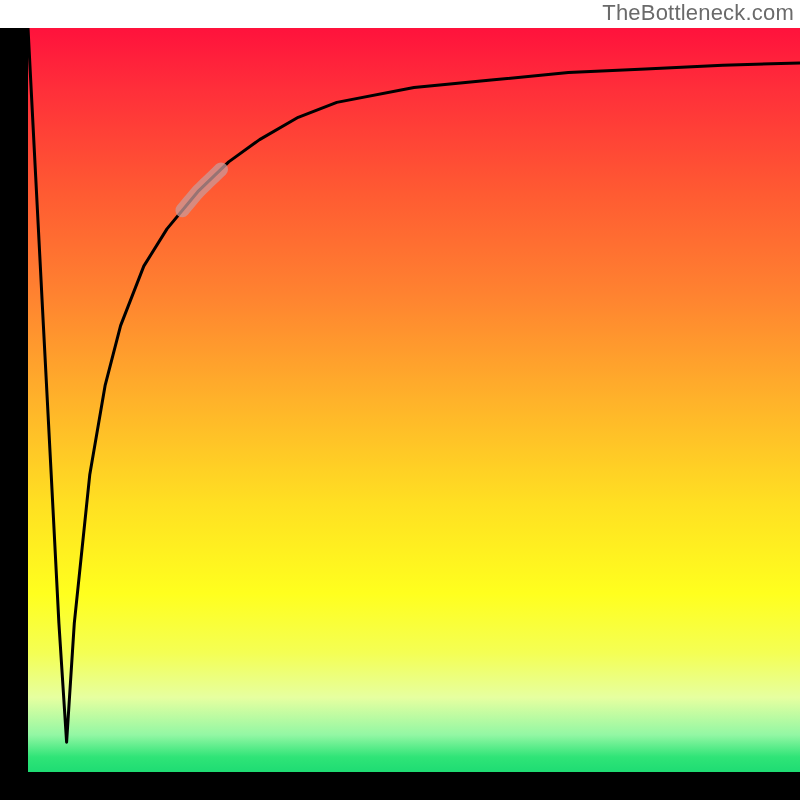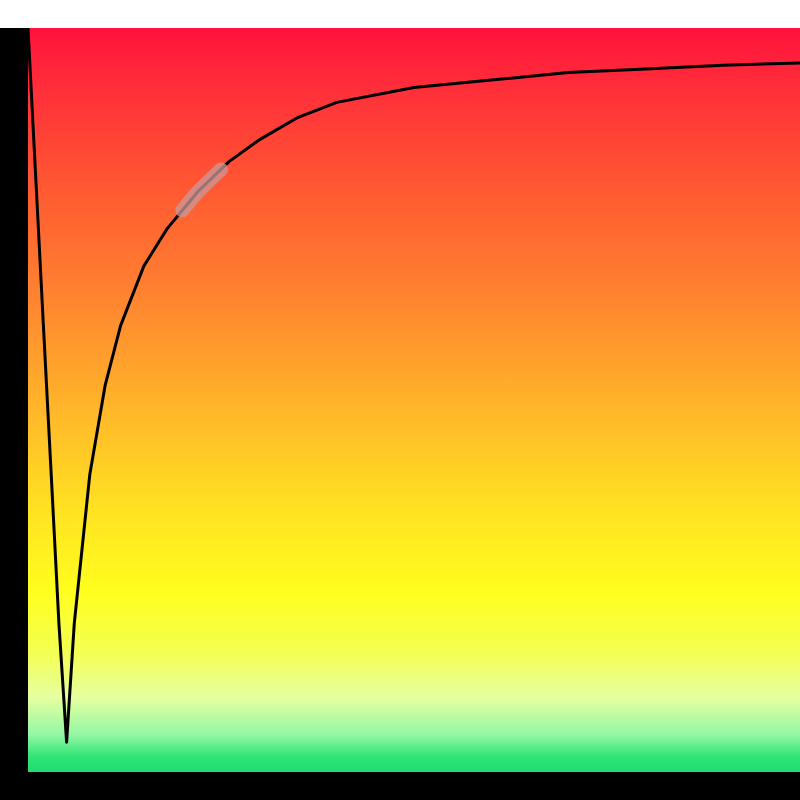--- a/index.html
+++ b/index.html
@@ -64,20 +64,21 @@
     top: 0;
     width: 772px;
     height: 744px;
   }
 </style>
 </head>
 <body>
 
 <div class="wrap">
 
+  <div class="attrib">TheBottleneck.com</div>
 
   <div class="frame">
     <div class="plot">
       <svg class="curve" viewBox="0 0 772 744" preserveAspectRatio="none">
         <path fill="none" stroke-width="3" stroke-linejoin="round" d="M0.0 0.0 L7.7 148.8 L15.4 297.6 L23.2 446.4 L30.9 595.2 L38.6 714.2 L46.3 595.2 L61.8 446.4 L77.2 357.1 L92.6 297.6 L115.8 238.1 L139.0 200.9 L169.8 163.7 L200.7 133.9 L231.6 111.6 L270.2 89.3 L308.8 74.4 L386.0 59.5 L463.2 52.1 L540.4 44.6 L617.6 40.9 L694.8 37.2 L772.0 35.0" stroke="#000000"></path>
         <path fill="none" stroke-width="14" stroke-linecap="round" opacity="0.75" d="M154.4 182.3 L157.6 178.4 L160.8 174.5 L164.0 170.7 L167.3 166.8 L170.5 163.1 L173.7 160.0 L176.9 156.9 L180.1 153.8 L183.3 150.7 L186.6 147.6 L189.8 144.5 L193.0 141.4" stroke="#c99a9a"></path>
       </svg>
     </div>
   </div>
 

